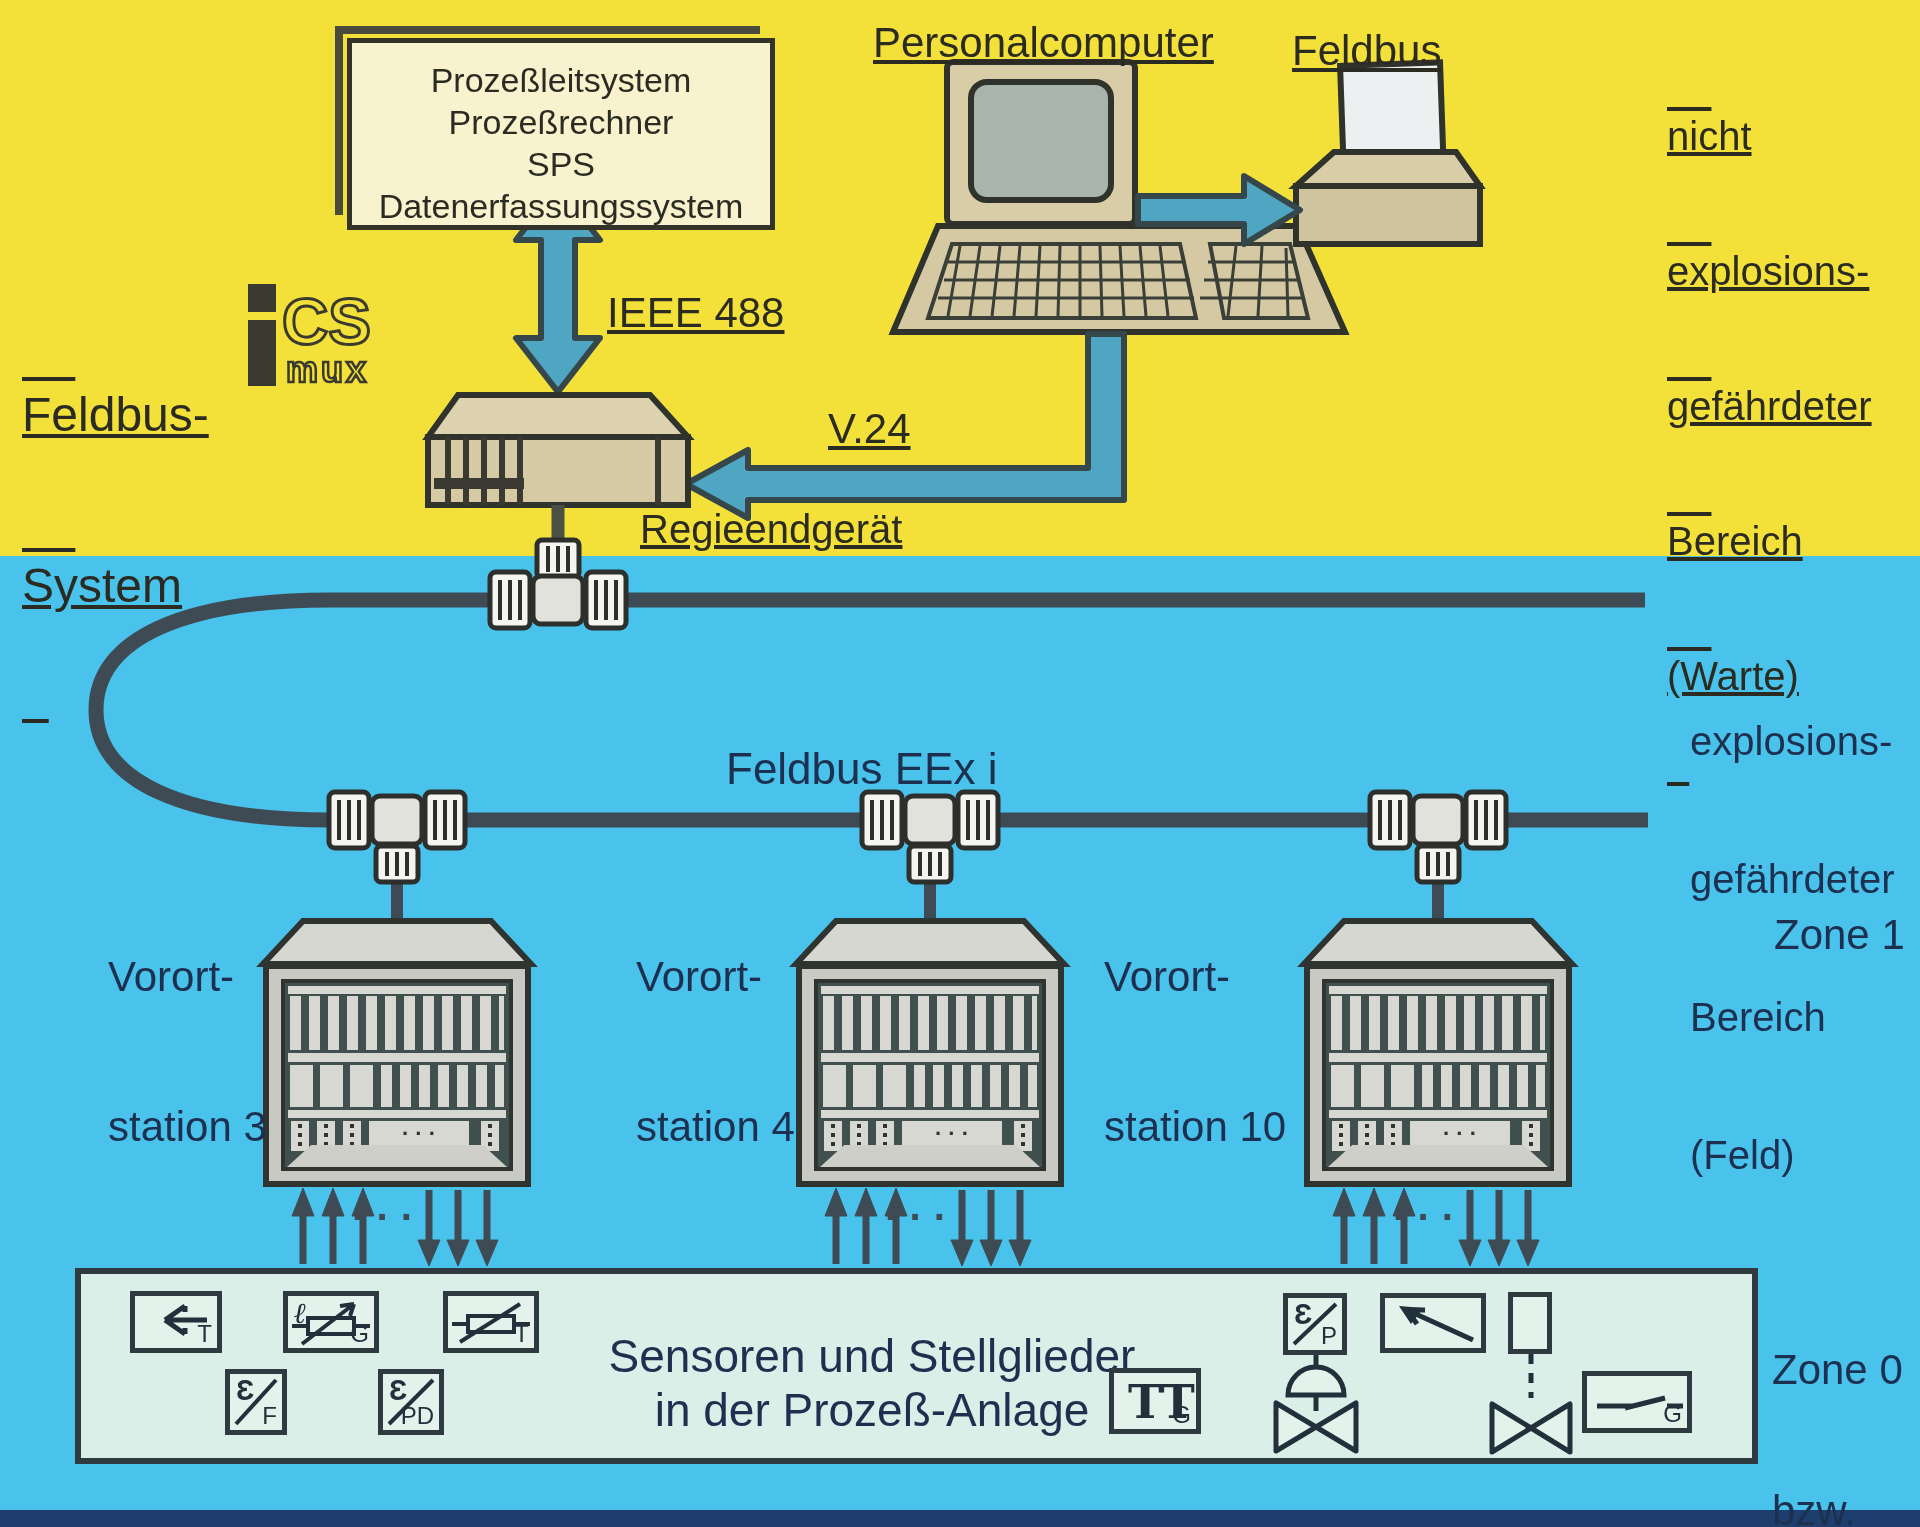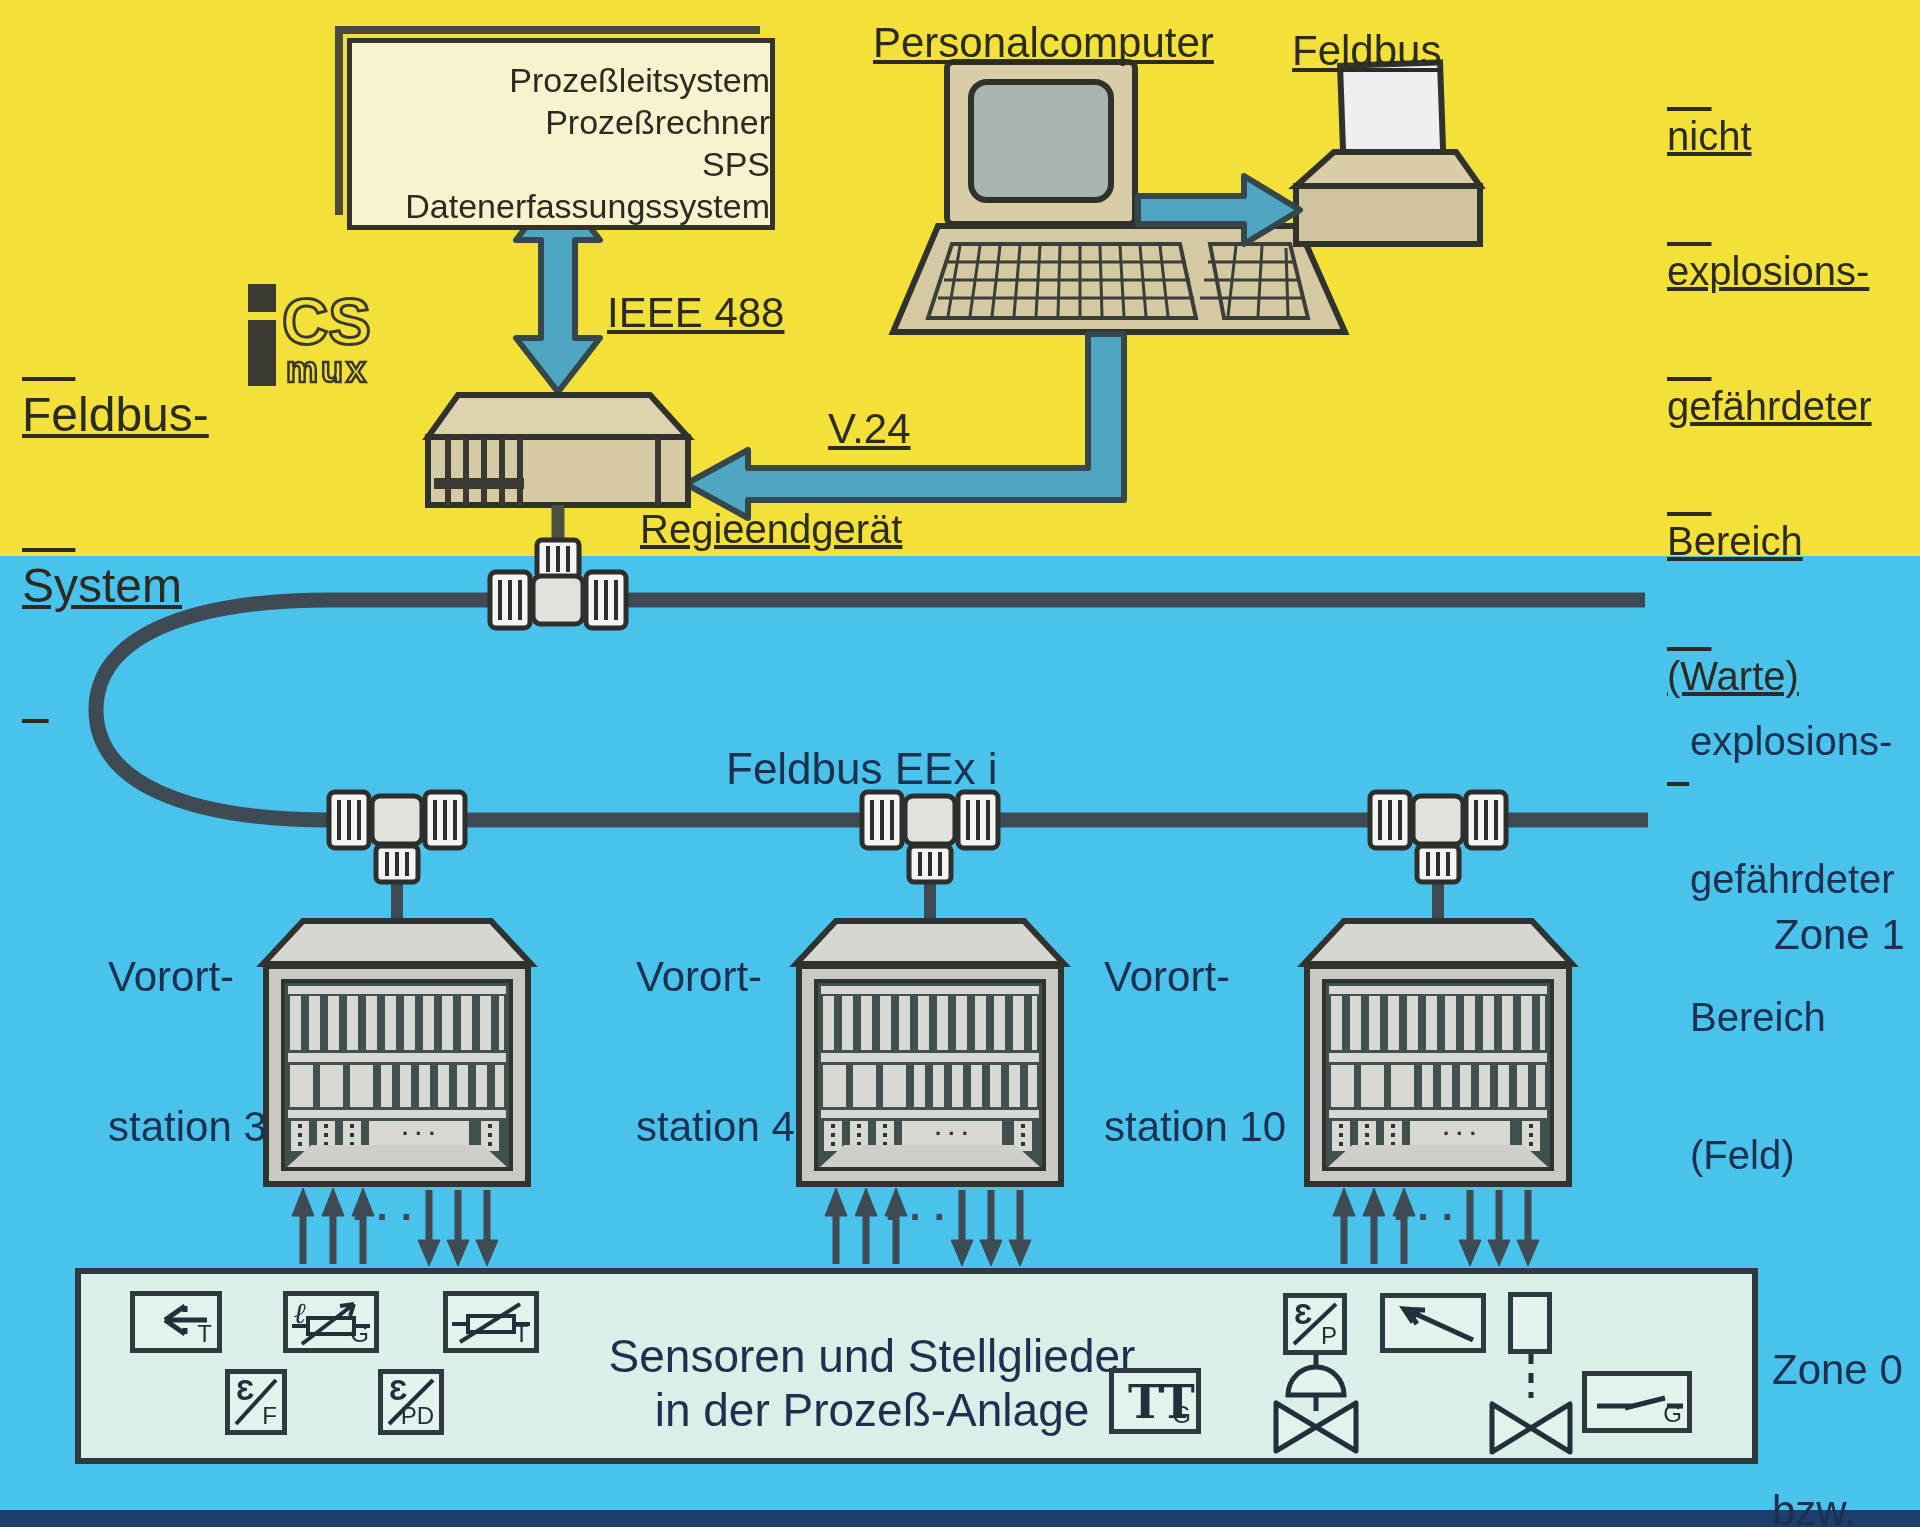--- a/index.html
+++ b/index.html
@@ -9,21 +9,21 @@
   
   #band-warte{left:0;top:0;width:1920px;height:556px;background:#f3e13a;}
   #band-feld{left:0;top:556px;width:1920px;height:971px;background:#49c3ec;}
   #band-bottom{left:0;top:1510px;width:1920px;height:17px;background:#1e3f6e;}
   
   .lbl{white-space:pre;line-height:1.08;}
   .dark{color:#2b2b22;text-decoration:underline;}
   .navy{color:#1d3050;}
   
   #process-box{left:347px;top:38px;width:428px;height:192px;background:#f8f2cf;
-    border:5px solid #33332a;box-sizing:border-box;text-align:right;
+    border:5px solid #33332a;box-sizing:border-box;text-align:center;
     font-size:34px;line-height:42px;color:#2b2b22;padding-top:16px;}
   #process-box::before{content:"";position:absolute;left:-17px;top:-17px;right:10px;bottom:10px;
     border-left:8px solid #4a4a3c;border-top:8px solid #4a4a3c;pointer-events:none;}
   
   #sensor-box{left:75px;top:1268px;width:1683px;height:196px;background:#daefe7;
     border:6px solid #2e3a40;box-sizing:border-box;}
   .icon-box{position:absolute;background:#e3f2ea;border:5px solid #2e3a40;box-sizing:border-box;}
   .sub{position:absolute;right:5px;bottom:0px;font-size:24px;color:#22303c;}
   .corner-top{position:absolute;left:6px;top:0px;font-size:29px;font-weight:bold;color:#22303c;}
   

